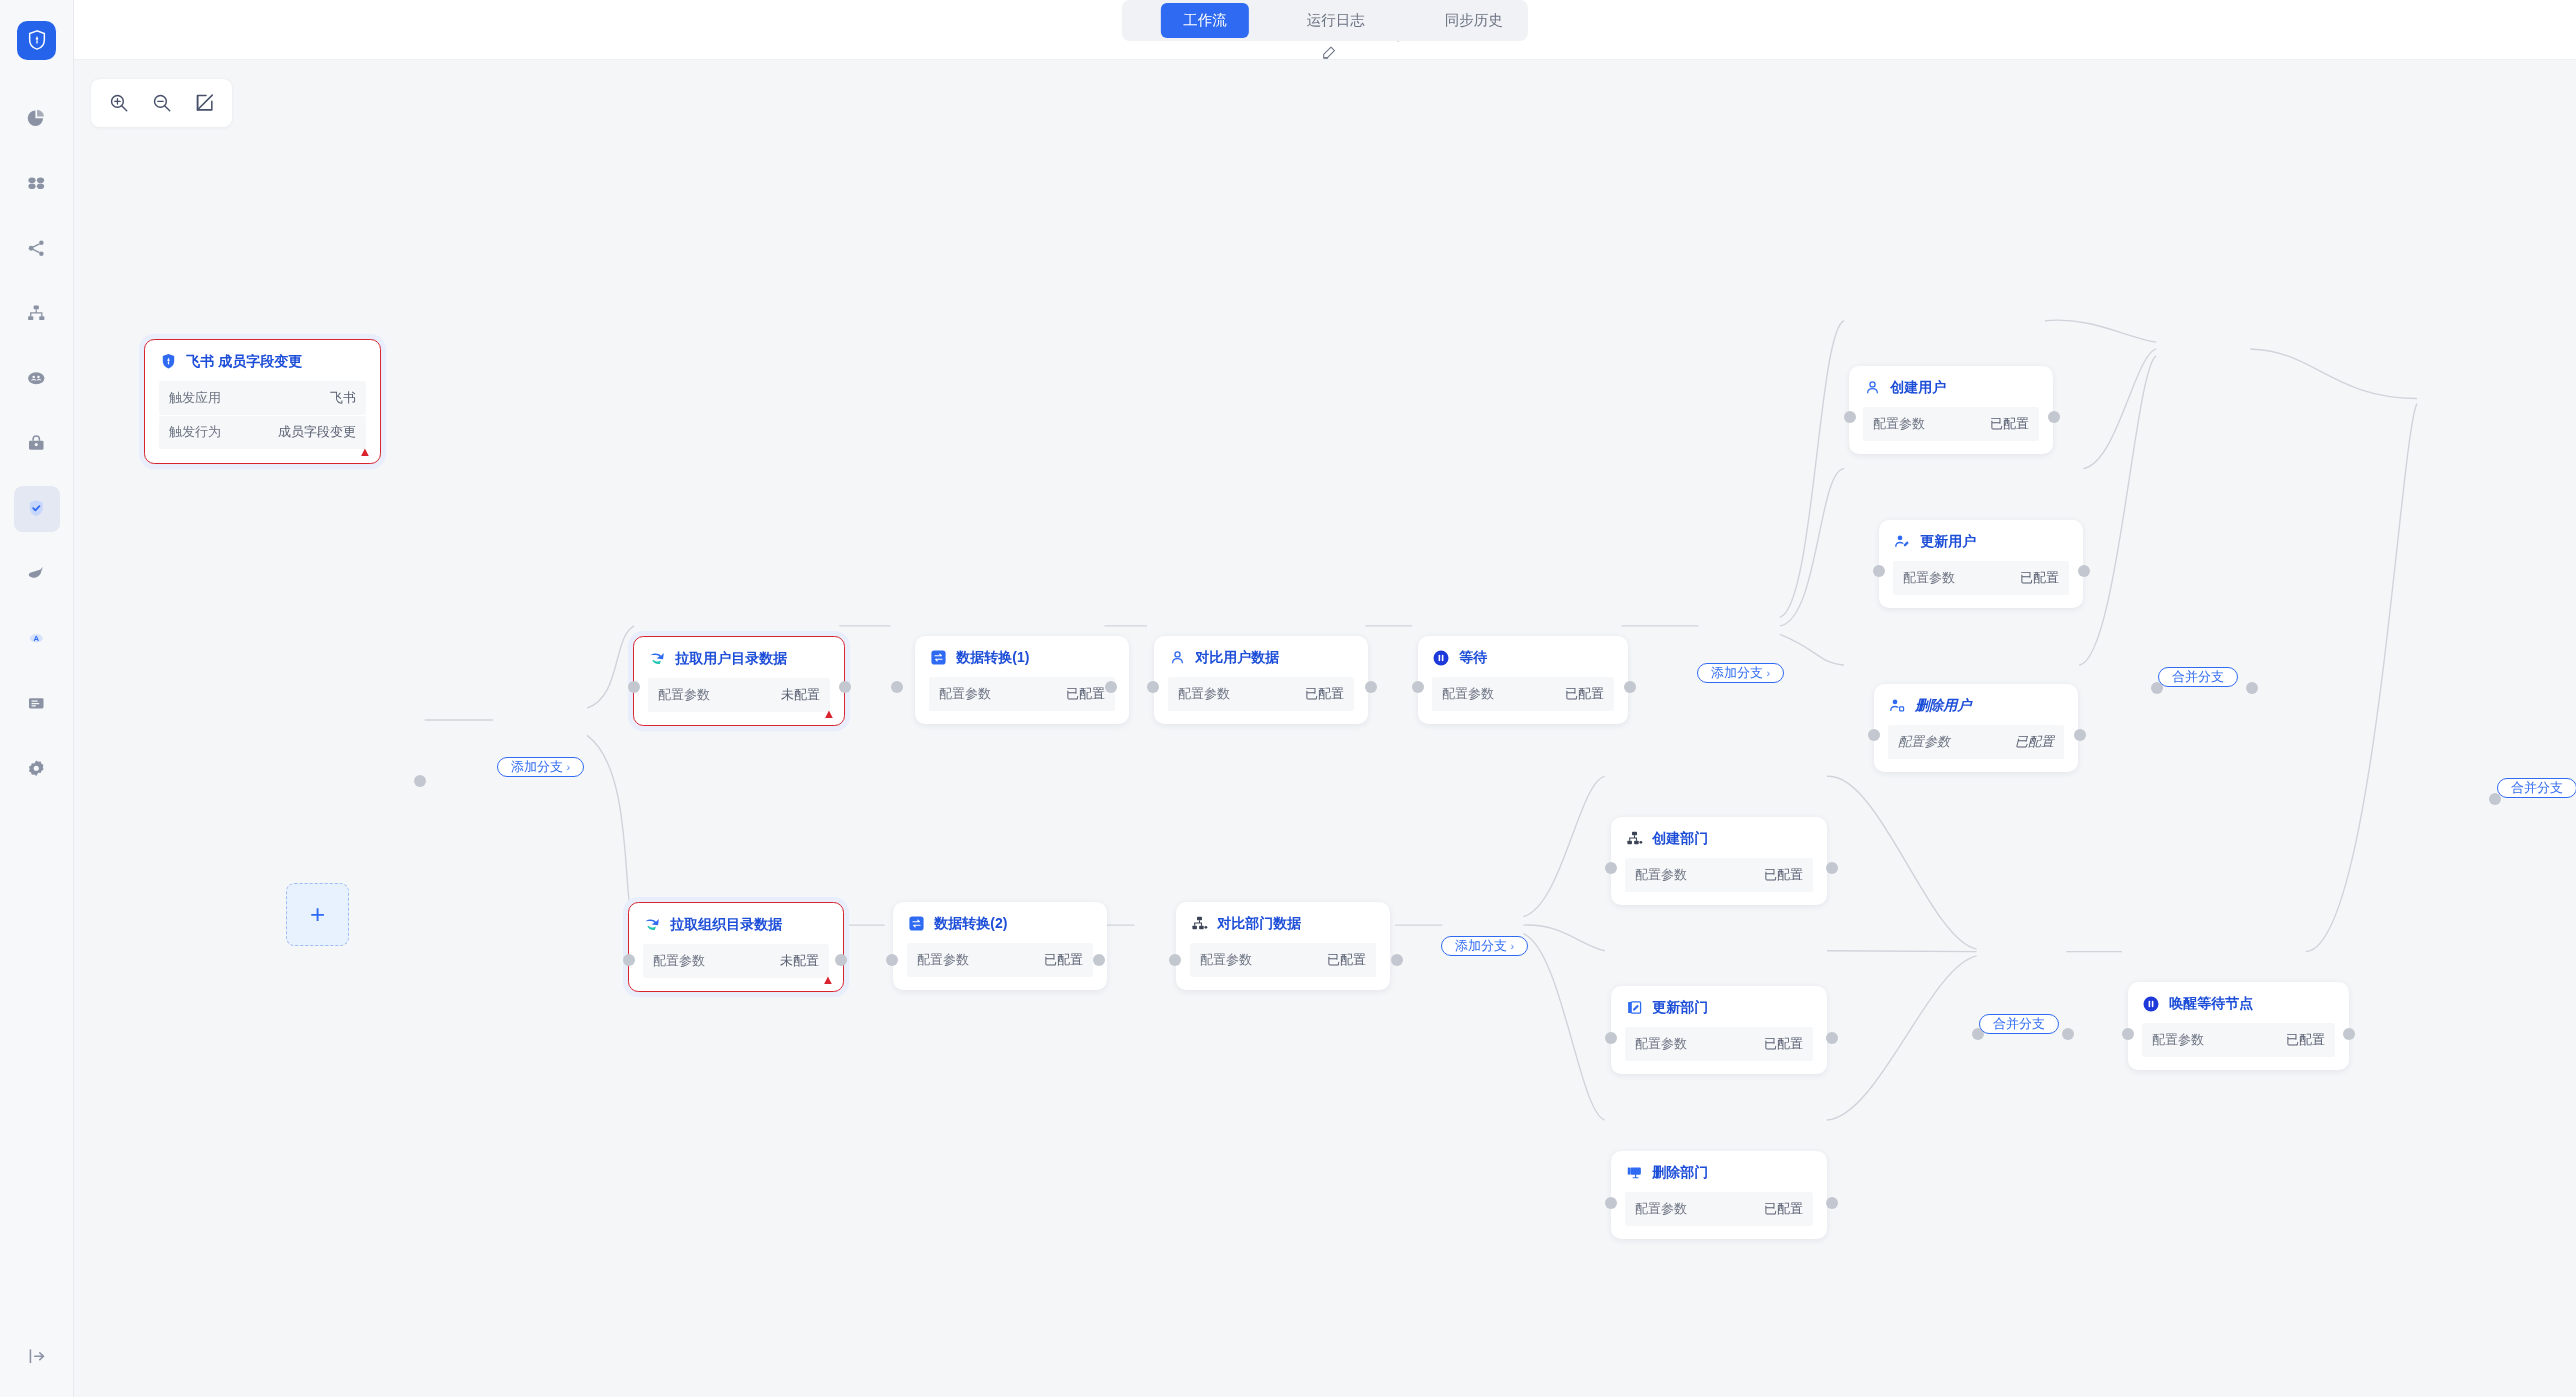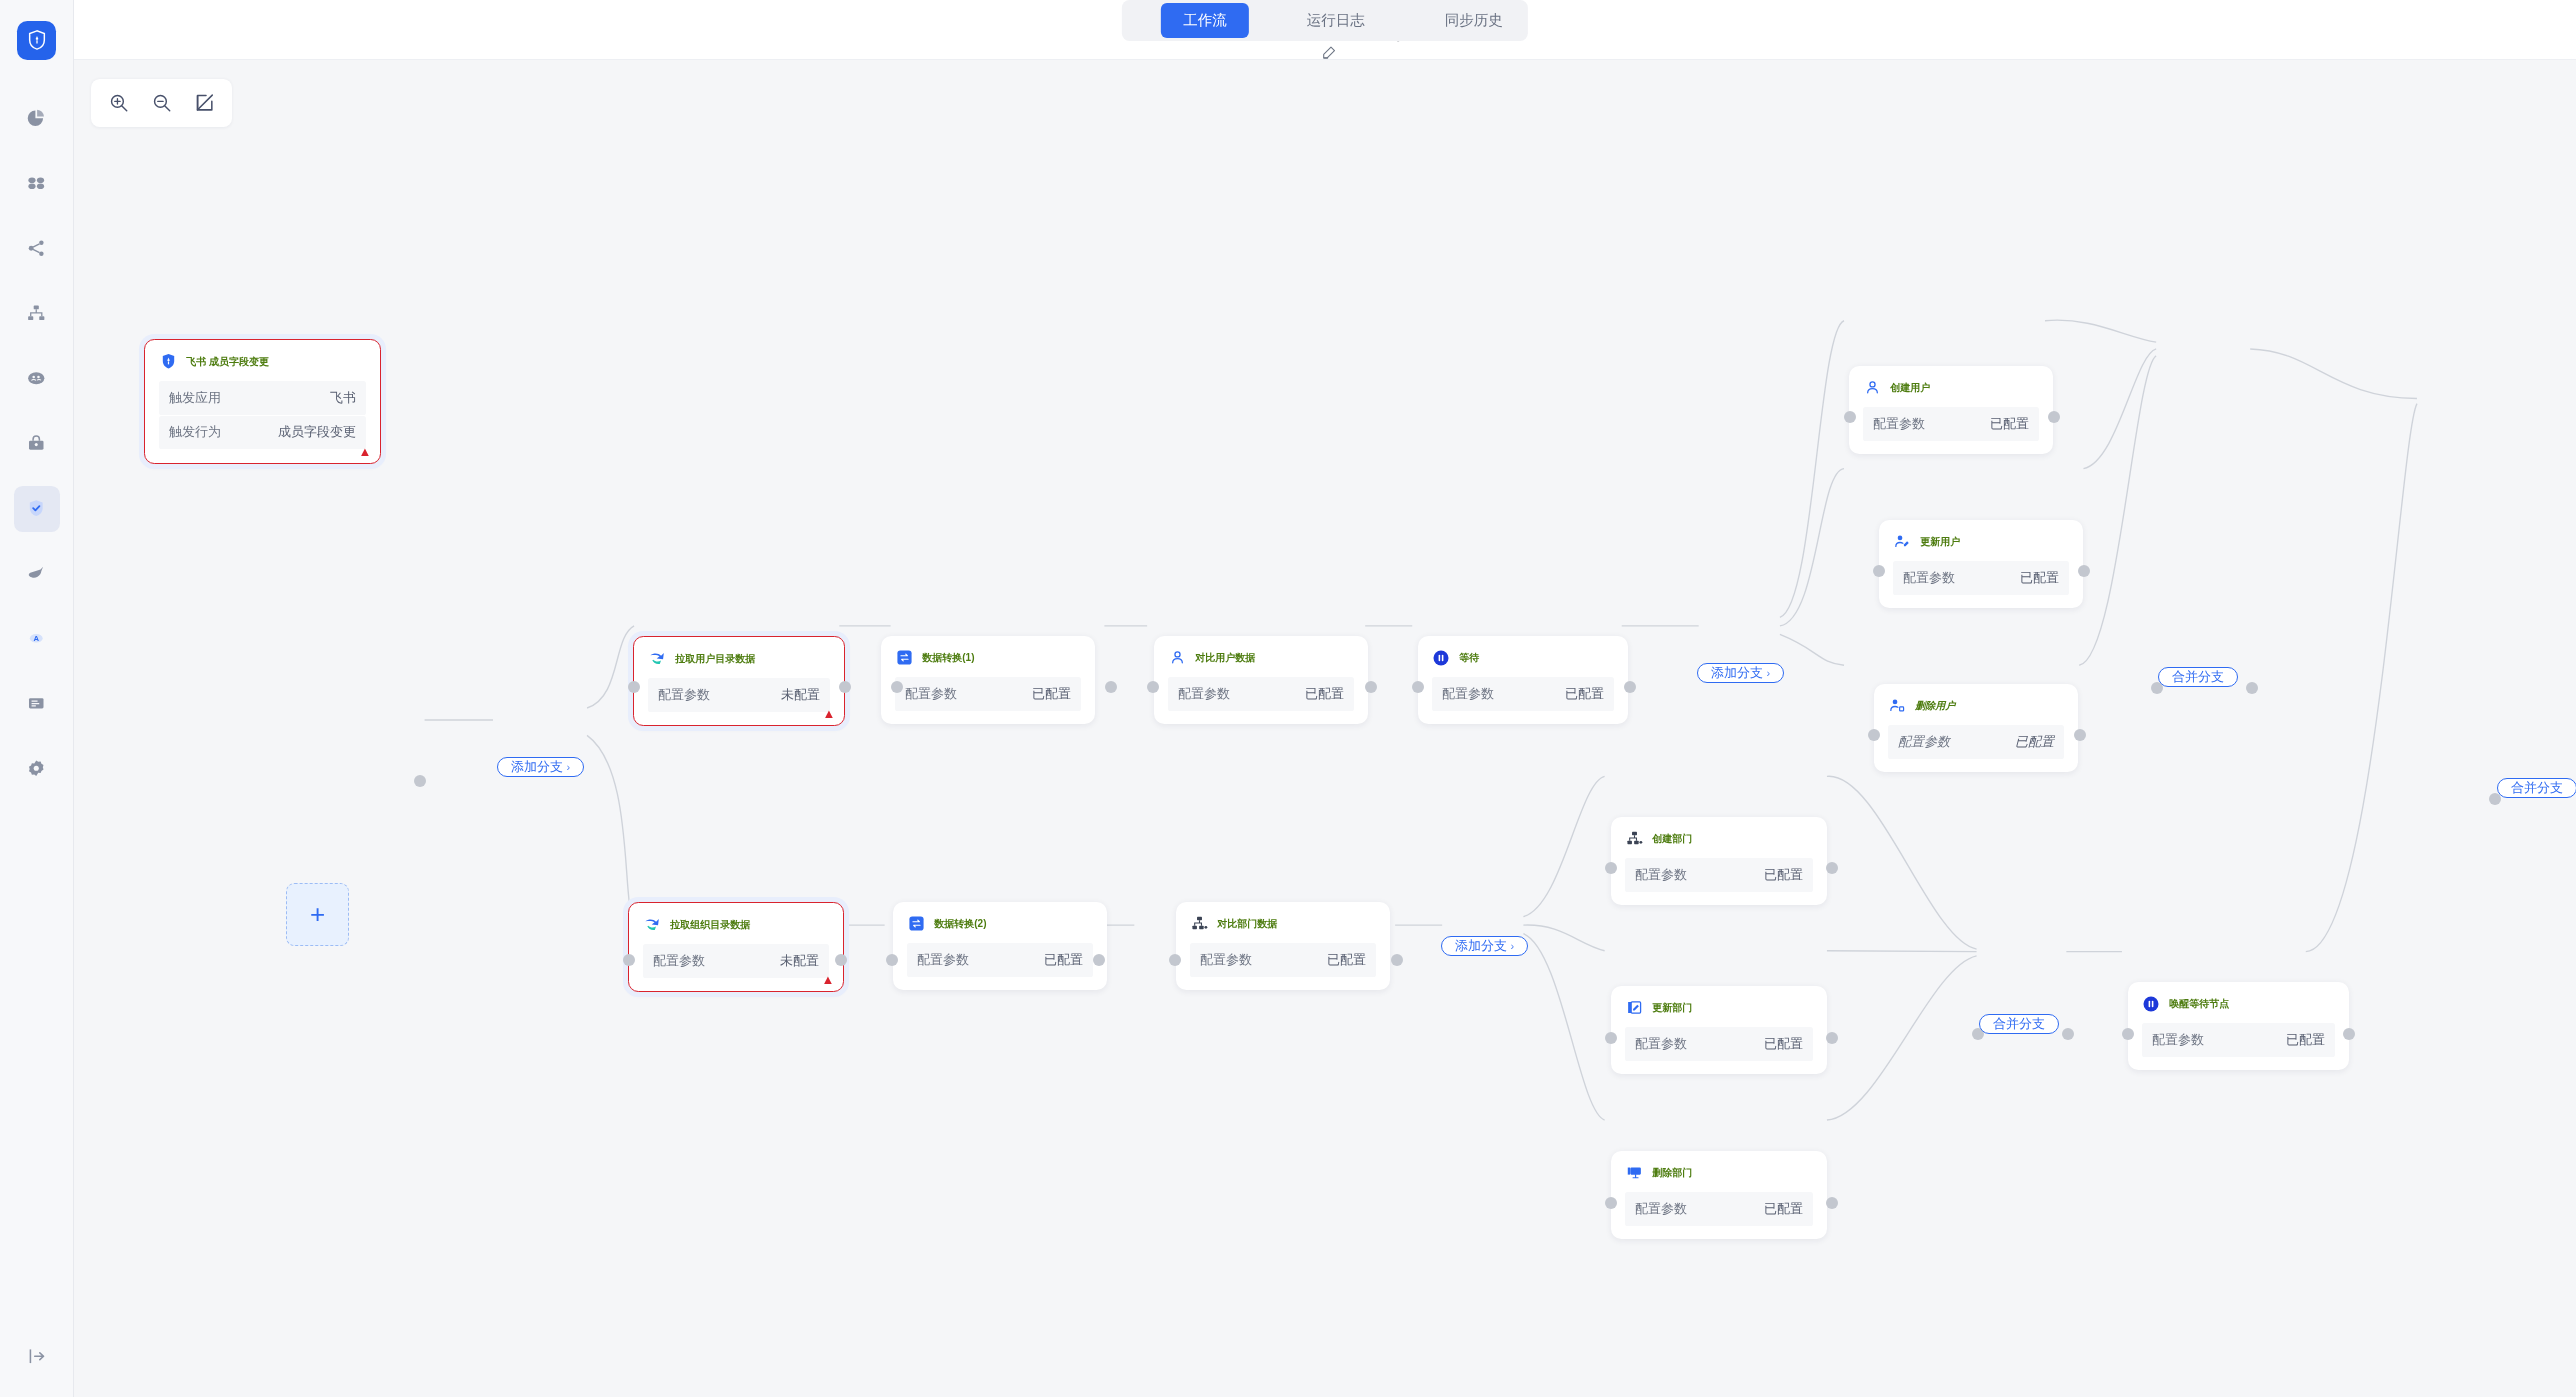--- a/index.html
+++ b/index.html
@@ -74,21 +74,21 @@
   svg.edges { position: absolute; inset: 0; width: 100%; height: 100%; pointer-events: none; z-index: 1; }
 
   
   .node {
     position: absolute; background: #fff; border-radius: 10.3px;
     box-shadow: 0 1.7px 6.8px rgba(25,35,70,.07); z-index: 5;
     padding: 12px 13.7px 13.7px 13.7px;
   }
   .node.err { border: 1.7px solid #d9232e; box-shadow: 0 0 0 5.1px #e8eefc, 0 1.7px 6.8px rgba(25,35,70,.07); }
   .node-head { display: flex; align-items: center; gap: 8.6px; margin-bottom: 10.3px; }
-  .node-title { font-size: 10px; font-weight: 700; color: #4d7c0f; white-space: nowrap; }
+  .node-title { font-size: 14px; font-weight: 700; color: #1d4ed8; white-space: nowrap; }
   .node-ico { width: 19px; height: 19px; flex: 0 0 19px; display: flex; align-items: center; justify-content: center; }
   .row {
     background: #f6f7f9; border-radius: 2.6px; display: flex; justify-content: space-between;
     align-items: center; padding: 7.7px 10.3px; font-size: 13px; color: #6d7483; gap: 34px;
   }
   .row + .row { margin-top: 0.9px; }
   .row .v { color: #596072; }
   .warn { position: absolute; right: 8.6px; bottom: 5.1px; color: #d9232e; font-size: 13px; line-height: 1; }
 
   
@@ -343,21 +343,21 @@
         </div>
         <div class="row">
           <span>配置参数</span>
           <span class="v">未配置</span>
         </div>
         <span class="warn">▲</span>
       </div>
       <div class="dot" style="left:554px; top:621px;"></div>
       <div class="dot" style="left:765px; top:621px;"></div>
 
-      <div class="node" style="left:807px; top:576px; width:214px;">
+      <div class="node" style="left:841px; top:576px; width:214px;">
         <div class="node-head">
           <span class="node-ico">
             <svg width="17" height="17" viewBox="0 0 24 24">
               <rect x="2" y="2" width="20" height="20" rx="4" fill="#2f6bf2"></rect>
               <path d="M7 9.5h9l-2.2-2.2M17 14.5H8l2.2 2.2" stroke="#fff" stroke-width="1.7" fill="none" stroke-linecap="round" stroke-linejoin="round"></path>
             </svg>
           </span>
           <span class="node-title">数据转换(1)</span>
         </div>
         <div class="row">

